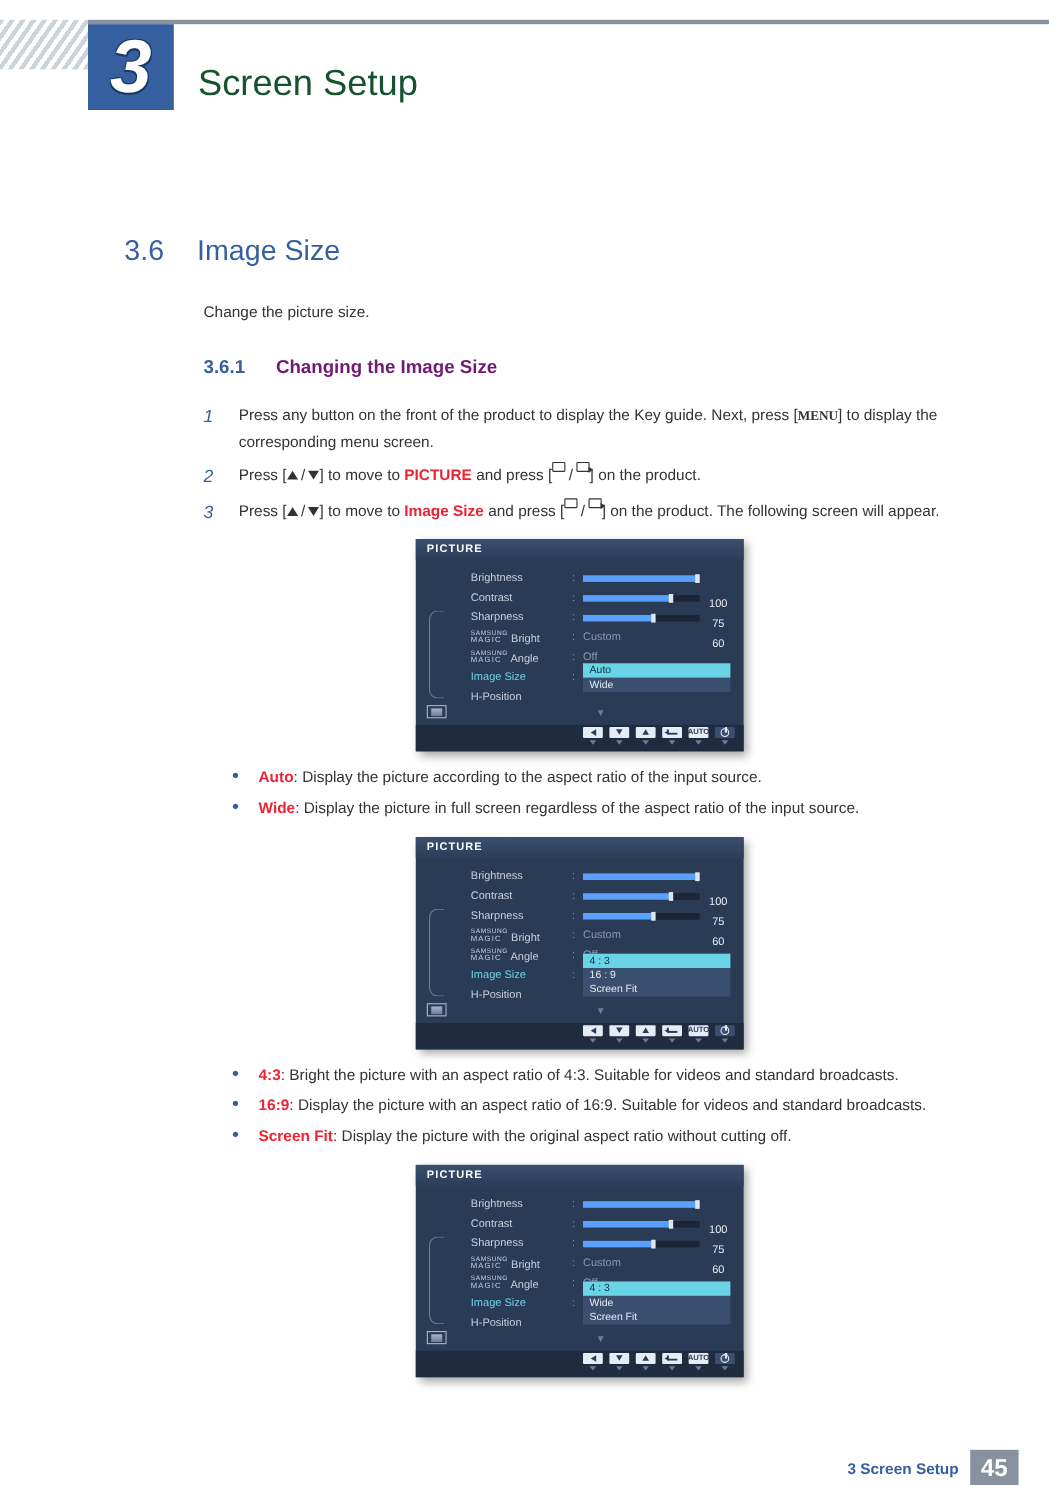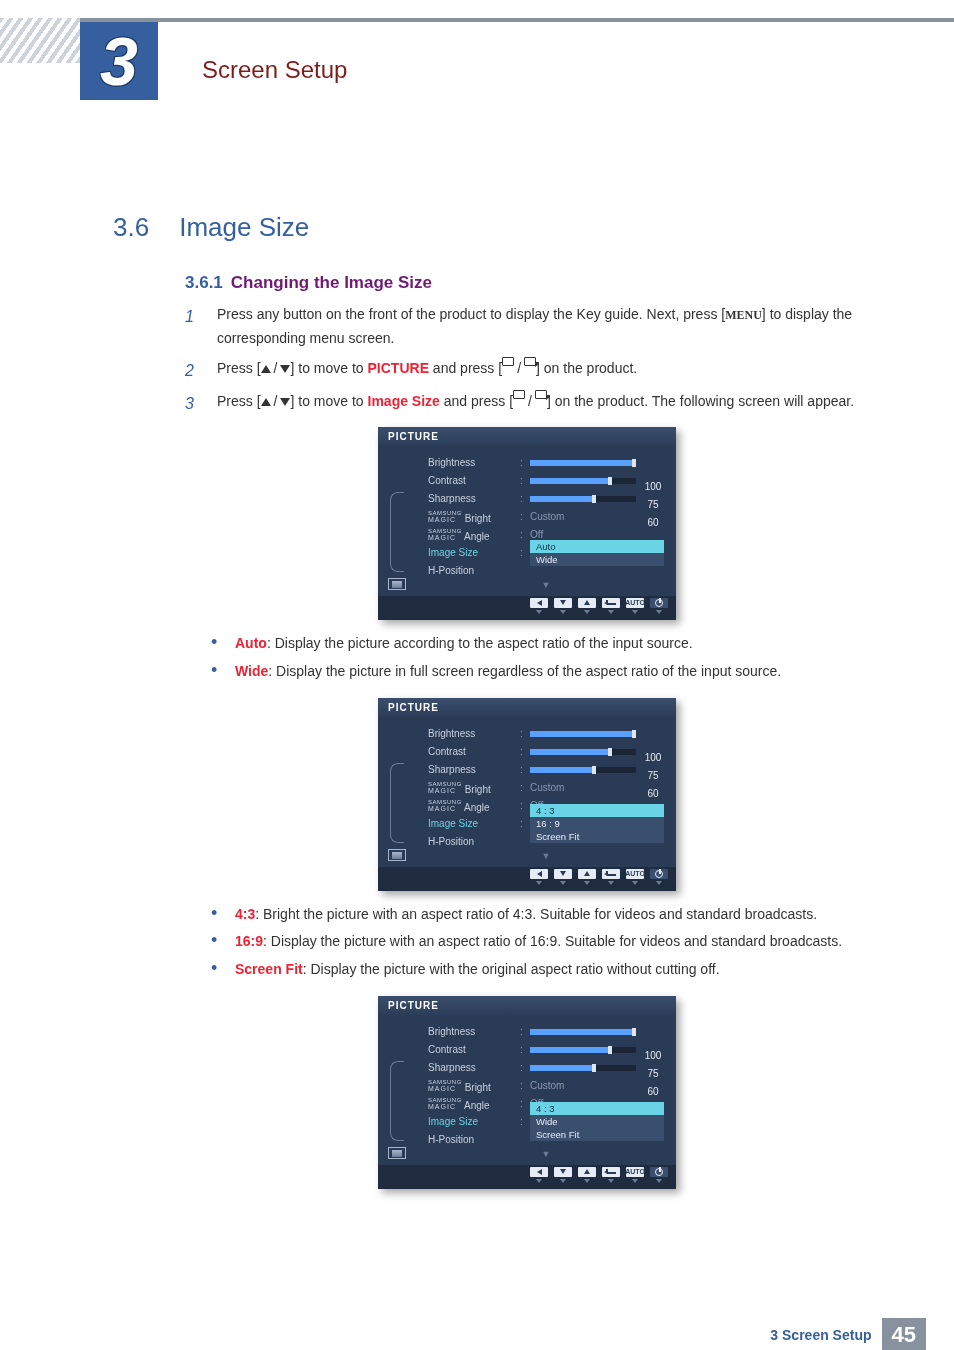--- a/index.html
+++ b/index.html
@@ -16,33 +16,33 @@
     position: relative;
   }
   .chapter-block {
     position: absolute; left: 80px; top: 4px; width: 78px; height: 78px;
     background: #355f9e; color: #fff; display: flex; align-items: center; justify-content: center;
   }
   .chapter-num { font-size: 68px; font-style: italic; font-weight: bold; color: #fff; line-height: 1;
     text-shadow: -1px -1px 0 #1a3a65, 1px -1px 0 #1a3a65, -1px 1px 0 #1a3a65, 1px 1px 0 #1a3a65;
   }
   .chapter-title {
-    position: absolute; left: 202px; top: 38px; font-size: 24px; color: #7f1d1d;
+    position: absolute; left: 180px; top: 38px; font-size: 33px; color: #14532d;
   }
 
   .content { padding: 130px 85px 0 113px; }
 
   .section-row { display: flex; gap: 30px; margin-top: 60px; margin-bottom: 30px; }
   .section-num { color: #355f9e; font-size: 26px; }
   .section-title { color: #355f9e; font-size: 26px; }
 
   .body-block { margin-left: 72px; }
   .lead { font-size: 14px; color: #333; margin-bottom: 30px; line-height: 1.5; }
 
-  .subsection-row { display: flex; gap: 8px; margin-bottom: 10px; }
+  .subsection-row { display: flex; gap: 28px; margin-bottom: 22px; }
   .subsection-num { color: #355f9e; font-size: 17px; font-weight: bold; }
   .subsection-title { color: #701a75; font-size: 17px; font-weight: bold; }
 
   .step { display: flex; gap: 14px; font-size: 14px; line-height: 1.7; margin-bottom: 6px; }
   .step-num { color: #355f9e; font-style: italic; font-size: 16px; flex: 0 0 18px; }
   .step-body { flex: 1; color: #333; }
   .kw-menu { font-family: Liberation Serif, serif; font-weight: bold; font-size: 12px; }
   .kw-red { color: #e23; font-weight: bold; }
 
   .icon-updown { display: inline-flex; align-items: center; gap: 3px; vertical-align: middle; }
@@ -124,20 +124,21 @@
 </div>
 <div class="chapter-title">Screen Setup</div>
 
 <div class="content">
   <div class="section-row">
     <div class="section-num">3.6</div>
     <div class="section-title">Image Size</div>
   </div>
 
   <div class="body-block">
+    <p class="lead">Change the picture size.</p>
 
     <div class="subsection-row">
       <span class="subsection-num">3.6.1</span>
       <span class="subsection-title">Changing the Image Size</span>
     </div>
 
     <div class="step">
       <span class="step-num">1</span>
       <span class="step-body">
         <span>Press any button on the front of the product to display the Key guide. Next, press [</span><span class="kw-menu">MENU</span><span>] to display the corresponding menu screen.</span>

